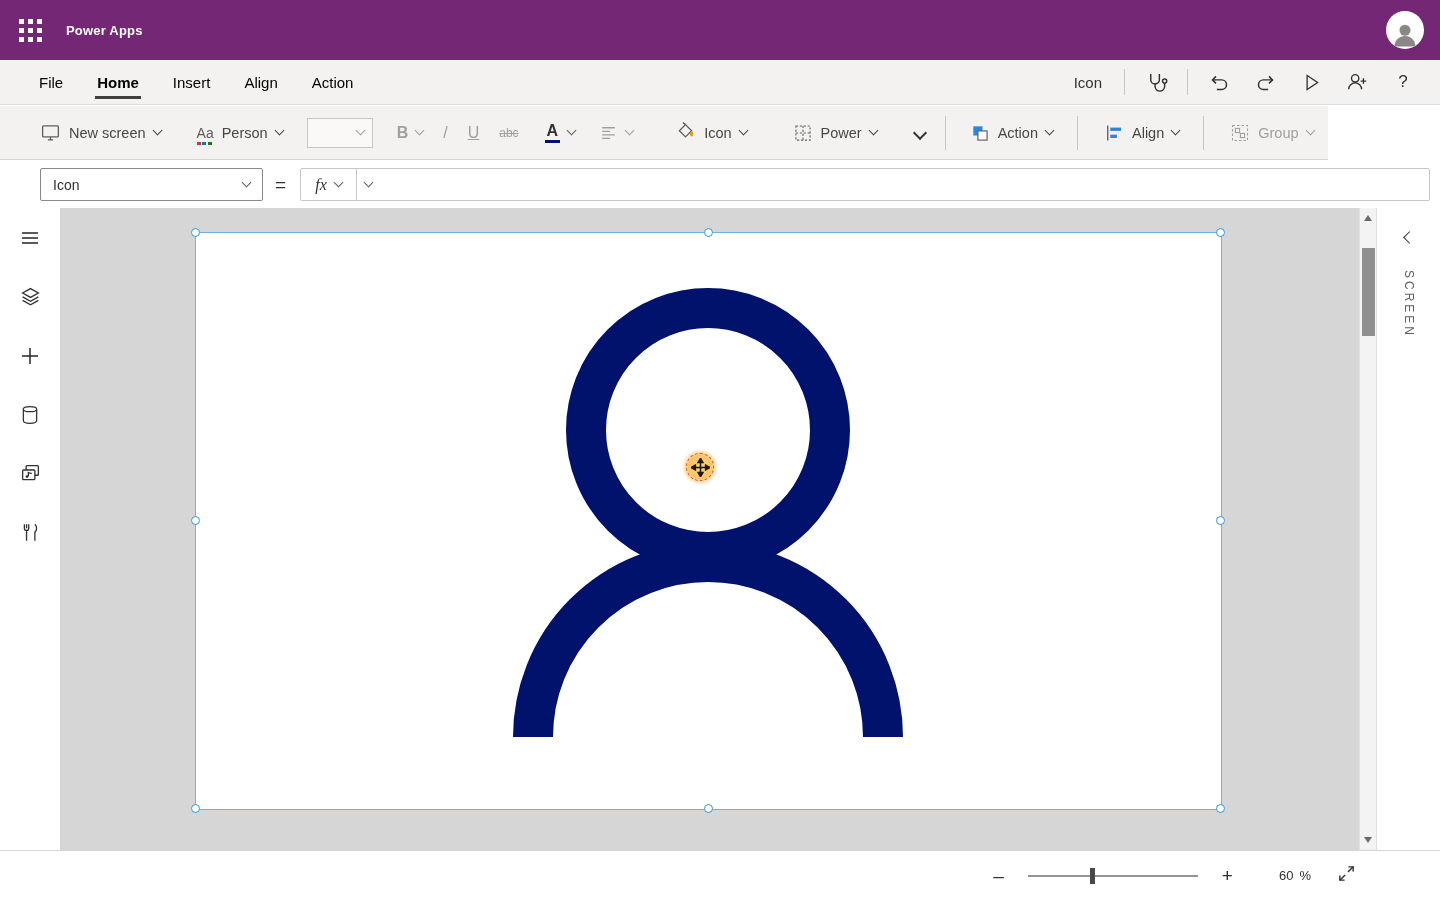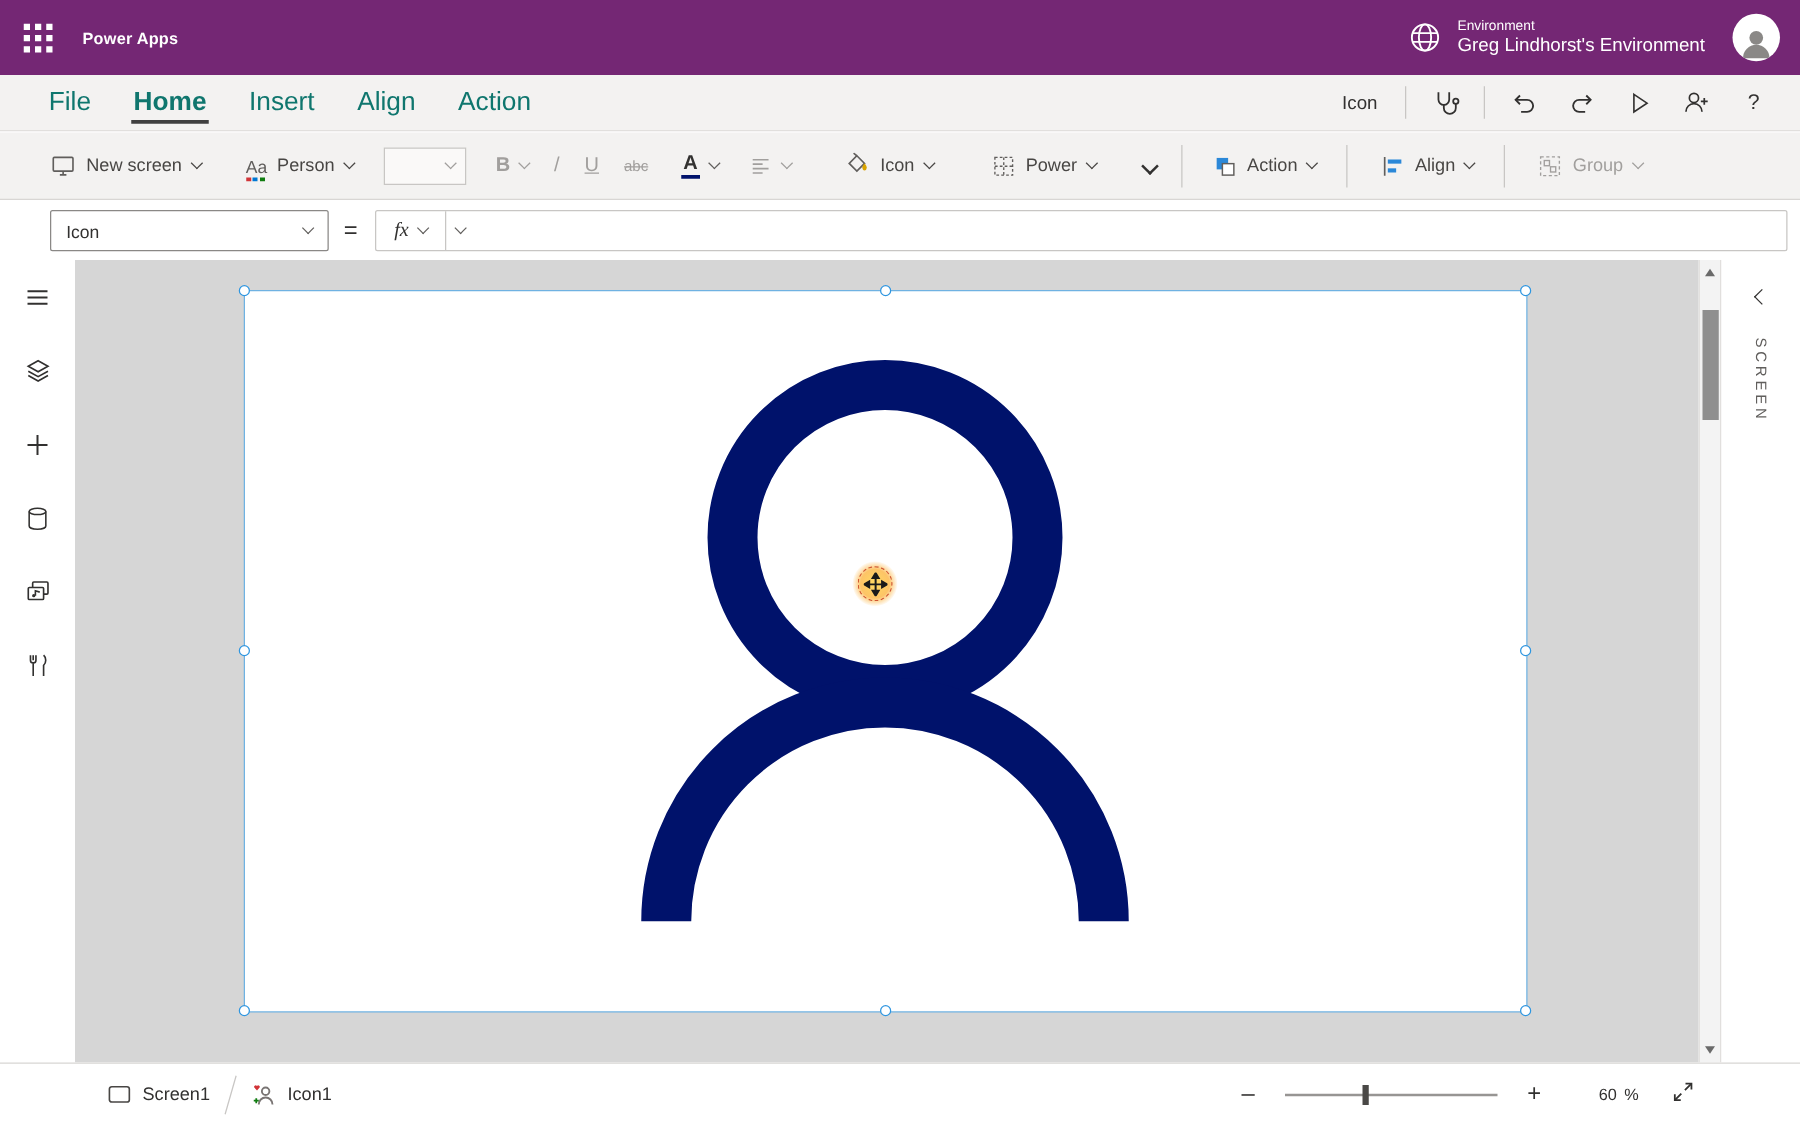--- a/index.html
+++ b/index.html
@@ -15,31 +15,31 @@
   .topbar-right { margin-left:auto; display:flex; align-items:center; padding-right:16px; }
   .env { display:flex; align-items:center; margin-right:22px; }
   .env svg { margin-right:12px; }
   .env-label { font-size:11px; line-height:14px; }
   .env-name { font-size:15px; line-height:18px; }
   .avatar { width:38px; height:38px; border-radius:50%; background:#fff; display:flex; align-items:flex-end; justify-content:center; overflow:hidden; cursor:pointer; }
 
   
   .menubar { position:absolute; left:0; top:60px; width:1440px; height:45px; background:#f3f2f1; display:flex; align-items:stretch; border-bottom:1px solid #e1dfdd; }
   .menu-items { display:flex; margin-left:22px; }
-  .menu-item { padding:0 17px; font-size:21px; display:flex; align-items:center; cursor:pointer; color:#0f766e; position:relative; }
+  .menu-item { padding:0 17px; font-size:15px; display:flex; align-items:center; cursor:pointer; color:#000000; position:relative; }
   .menu-item.active { font-weight:bold; }
   .menu-item.active::after { content:""; position:absolute; left:15px; right:15px; bottom:5px; height:3px; background:#404040; }
   .menubar-right { margin-left:auto; display:flex; align-items:center; padding-right:14px; }
   .context-label { font-size:15px; margin-right:14px; }
   .vdiv { width:1px; height:26px; background:#c8c6c4; margin:0 8px; }
   .icon-btn { width:46px; height:44px; display:flex; align-items:center; justify-content:center; cursor:pointer; }
   .help-q { font-size:17px; color:#323130; }
 
   
-  .ribbon { position:absolute; left:0; top:106px; width:1440px; height:54px; background:#f3f2f1; display:flex; align-items:center; border-bottom:1px solid #d8d6d4; }
+  .ribbon { position:absolute; left:0; top:106px; width:1328px; height:54px; background:#f3f2f1; display:flex; align-items:center; border-bottom:1px solid #d8d6d4; }
   .rb-btn { display:flex; align-items:center; height:44px; padding:0 10px; font-size:14.5px; color:#484644; cursor:pointer; white-space:nowrap; }
   .rb-btn svg { margin-right:8px; }
   .chev { width:7px; height:7px; border-right:1.4px solid currentColor; border-bottom:1.4px solid currentColor; transform:rotate(45deg); display:inline-block; margin-left:8px; margin-top:-4px; flex:none; }
   .chev-big { width:10px; height:10px; border-width:2px; color:#323130; margin:0; }
   .disabled { color:#a19f9d !important; }
   .font-select { width:66px; height:30px; background:#faf9f8; border:1px solid #c8c6c4; display:flex; align-items:center; justify-content:flex-end; padding-right:8px; margin:0 14px; color:#a19f9d; }
   .fmt { font-size:16px; margin:0 10px; display:flex; align-items:center; cursor:pointer; }
   .fmt-b { font-weight:bold; }
   .fmt-u { text-decoration:underline; }
   .fmt-s { font-size:12px; text-decoration:line-through; }
@@ -110,31 +110,20 @@
         <span></span>
         <span></span>
         <span></span>
         <span></span>
         <span></span>
         <span></span>
     </div>
   </div>
   <div class="app-name">Power Apps</div>
   <div class="topbar-right">
-    <div class="env">
-      <svg width="28" height="28" viewBox="0 0 24 24" fill="none" stroke="#ffffff" stroke-width="1.3">
-        <circle cx="12" cy="12" r="9"></circle>
-          <ellipse cx="12" cy="12" rx="4.2" ry="9"></ellipse>
-          <path d="M3.6 9 h16.8 M3.6 15 h16.8"></path>
-      </svg>
-      <div>
-        <div class="env-label">Environment</div>
-        <div class="env-name">Greg Lindhorst's Environment</div>
-      </div>
-    </div>
     <div class="avatar">
       <svg width="30" height="30" viewBox="0 0 24 24" fill="#8a8886">
         <circle cx="12" cy="9" r="4.4"></circle>
           <path d="M3.5 22 a8.5 8.5 0 0 1 17 0 Z"></path>
       </svg>
     </div>
   </div>
 </header>
 
 <nav class="menubar">
@@ -397,38 +386,20 @@
 
   <aside class="right-rail">
     <div class="collapse-btn">
       <span class="chev-left"></span>
     </div>
     <span class="vert-label">SCREEN</span>
   </aside>
 </div>
 
 <footer class="footer">
-  <div class="tabs">
-    <div class="tab">
-      <svg width="19" height="15" viewBox="0 0 20 16" fill="none" stroke="#484644" stroke-width="1.4">
-        <rect x="1.5" y="1.5" width="17" height="13" rx="2"></rect>
-      </svg>
-      <span>Screen1</span>
-    </div>
-    <div class="tab-sep"></div>
-    <div class="tab">
-      <svg width="20" height="20" viewBox="0 0 20 20">
-        <circle cx="11.5" cy="7" r="3" fill="none" stroke="#7a7574" stroke-width="1.5"></circle>
-        <path d="M6 17.5 a5.5 5.5 0 0 1 11 0" fill="none" stroke="#7a7574" stroke-width="1.5"></path>
-        <path d="M4.8 2.6 a1.2 1.2 0 0 1 1.9 1.4 L4.6 6.3 2.4 4 a1.2 1.2 0 0 1 1.9-1.4 Z" fill="#d13438"></path>
-        <path d="M2 14.5 h4 M4 12.5 v4" stroke="#107c10" stroke-width="1.4" fill="none"></path>
-      </svg>
-      <span>Icon1</span>
-    </div>
-  </div>
 
   <div class="zoom">
     <div class="zoom-btn">–</div>
     <div class="slider">
       <div class="slider-track"></div>
       <div class="slider-thumb"></div>
     </div>
     <div class="zoom-btn">+</div>
     <span class="zoom-val">60</span>
     <span class="zoom-pct">%</span>

